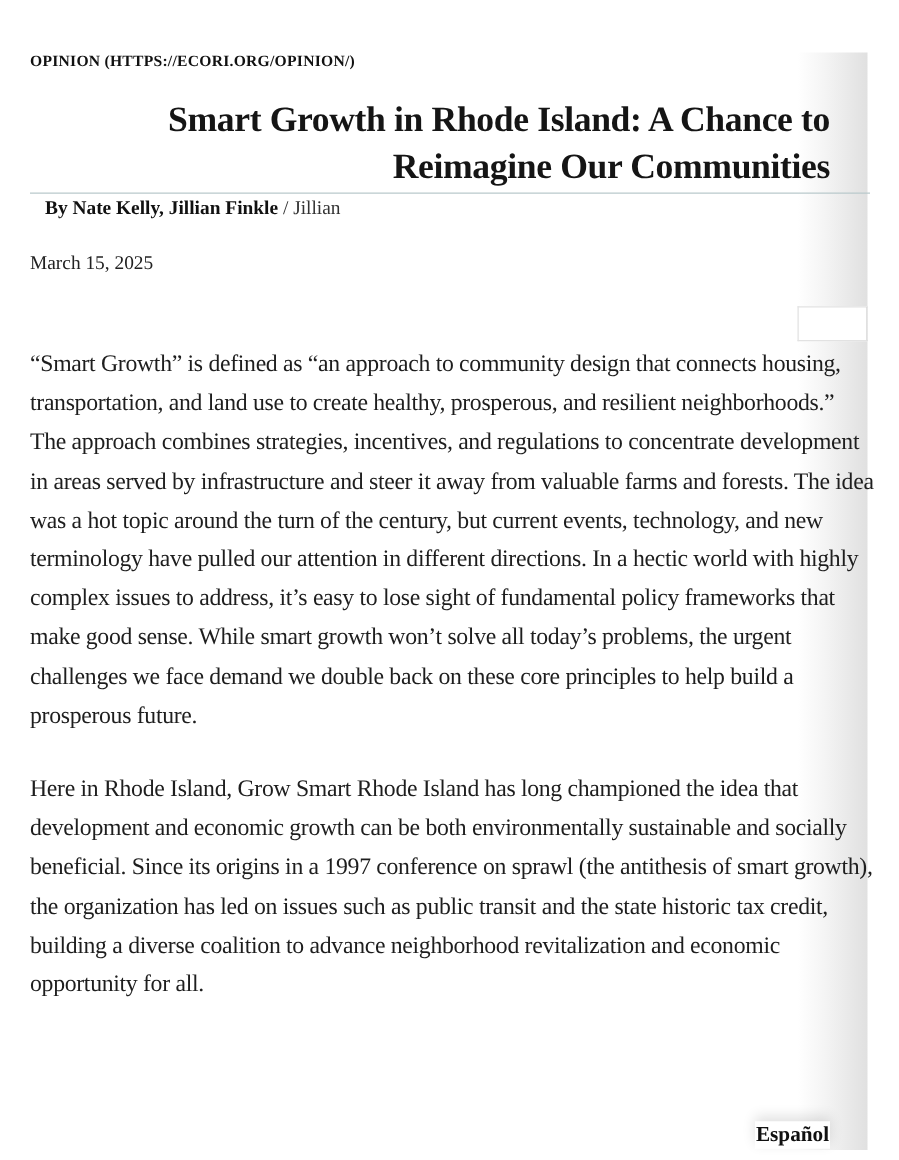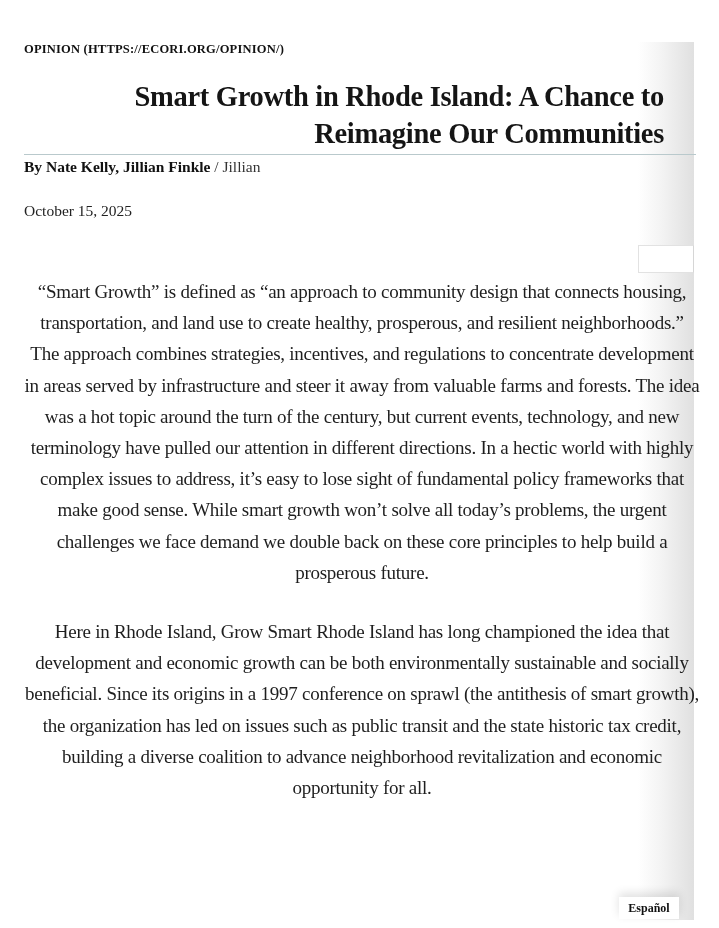--- a/index.html
+++ b/index.html
@@ -77,20 +77,21 @@
   .byline {
     position: absolute;
     top: 158px;
     left: 0;
     font-size: 15.5px;
     white-space: nowrap;
   }
   .byline .authors {
     font-weight: bold;
     color: #111;
+    margin-left: 12px;
   }
   .byline .sep, .byline .role {
     color: #333;
   }
   .date {
     position: absolute;
     top: 202px;
     left: 0;
     font-size: 15.5px;
     color: #222;
@@ -100,33 +101,32 @@
     top: 276px;
     left: 0;
     width: 676px;
   }
   .article-body p {
     margin: 0 0 28px 0;
     font-size: 19px;
     line-height: 31.2px;
     color: #1e1e1e;
     letter-spacing: -0.25px;
-    text-align: center;
   }
   .lang-button {
     position: absolute;
-    left: 619px;
+    left: 604px;
     top: 897px;
     width: 60px;
     height: 22px;
     background: #ffffff;
     box-shadow: 0 -4px 10px rgba(0,0,0,0.12);
     font-family: "Liberation Serif", "DejaVu Serif", serif;
     font-weight: bold;
-    font-size: 12px;
+    font-size: 17px;
     color: #111;
     text-align: center;
     line-height: 22px;
     z-index: 3;
     cursor: pointer;
   }
 </style>
 </head>
 <body>
 
@@ -137,21 +137,21 @@
   <a class="category">OPINION (HTTPS://ECORI.ORG/OPINION/)</a>
 
   <h1 class="title">Smart Growth in Rhode Island: A Chance to Reimagine Our Communities</h1>
 
   <div class="rule"></div>
 
   <div class="byline">
     <span class="authors">By Nate Kelly, Jillian Finkle</span><span class="sep"> / </span><span class="role">Jillian</span>
   </div>
 
-  <div class="date">October 15, 2025</div>
+  <div class="date">March 15, 2025</div>
 
   <div class="article-body">
     <p>“Smart Growth” is defined as “an approach to community design that connects housing, transportation, and land use to create healthy, prosperous, and resilient neighborhoods.” The approach combines strategies, incentives, and regulations to concentrate development in areas served by infrastructure and steer it away from valuable farms and forests. The idea was a hot topic around the turn of the century, but current events, technology, and new terminology have pulled our attention in different directions. In a hectic world with highly complex issues to address, it’s easy to lose sight of fundamental policy frameworks that make good sense. While smart growth won’t solve all today’s problems, the urgent challenges we face demand we double back on these core principles to help build a prosperous future.</p>
     <p>Here in Rhode Island, Grow Smart Rhode Island has long championed the idea that development and economic growth can be both environmentally sustainable and socially beneficial. Since its origins in a 1997 conference on sprawl (the antithesis of smart growth), the organization has led on issues such as public transit and the state historic tax credit, building a diverse coalition to advance neighborhood revitalization and economic opportunity for all.</p>
   </div>
 </div>
 
 <div class="lang-button">Español</div>
 
 </body></html>

